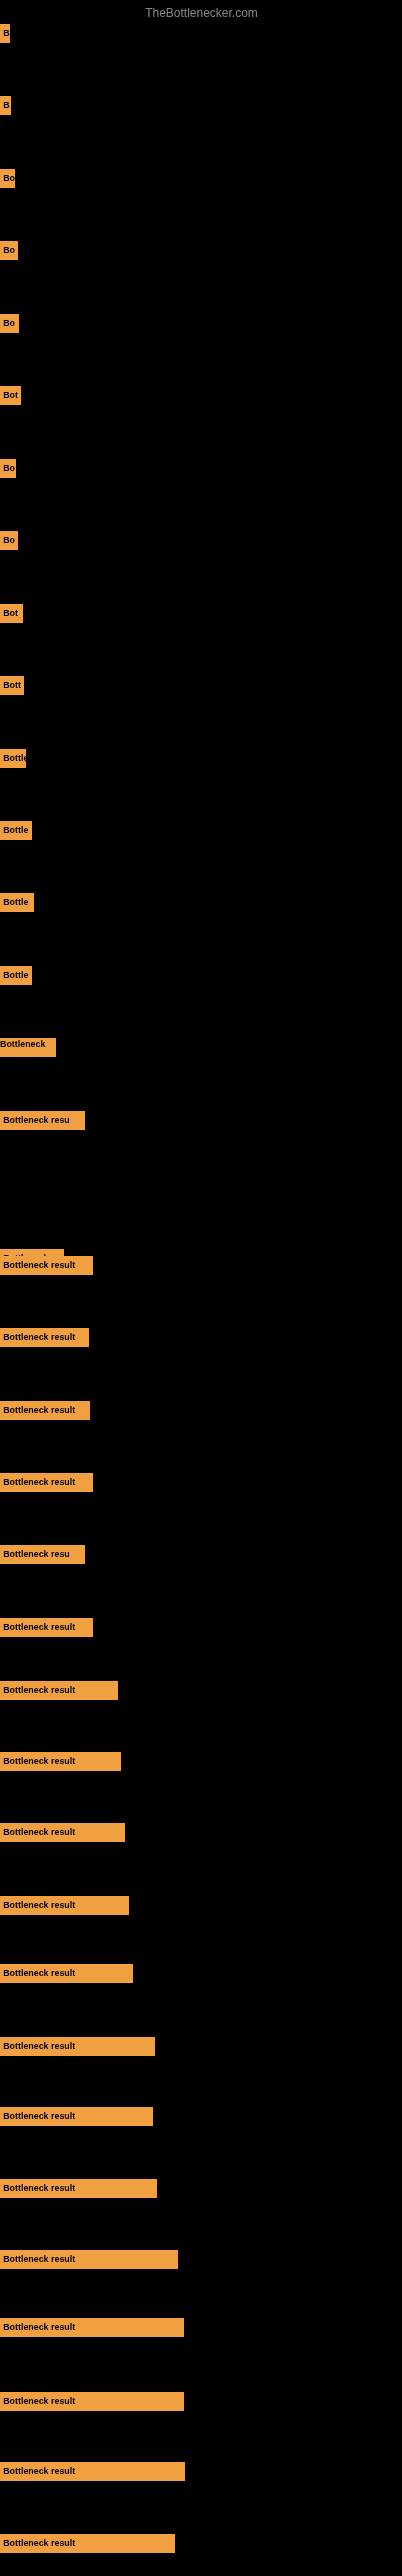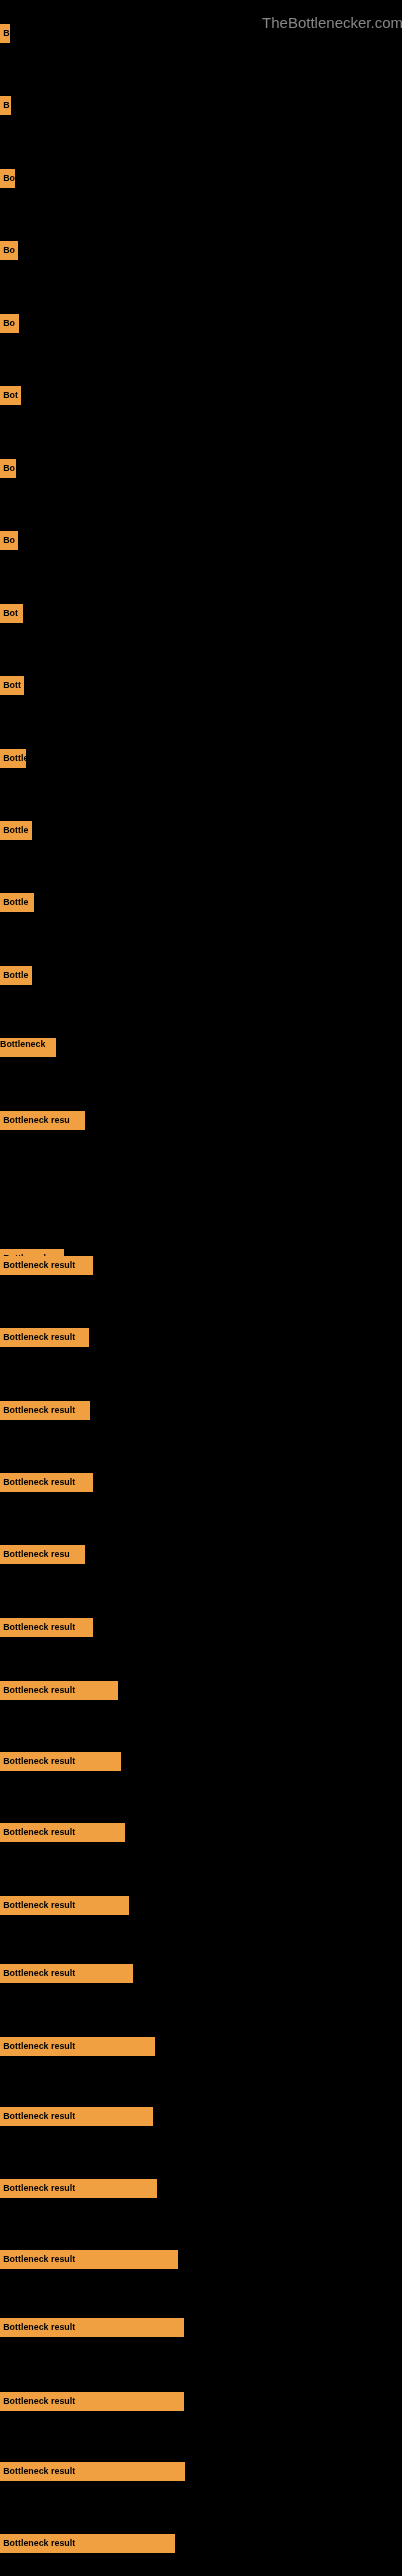--- a/index.html
+++ b/index.html
@@ -11,25 +11,25 @@
     body {
       background-color: #000;
       width: 403px;
       min-height: 2576px;
       font-family: Arial, sans-serif;
       position: relative;
     }
 
     .site-title {
       color: #888;
-      font-size: 15px;
-      text-align: right;
+      font-size: 12px;
+      text-align: center;
       padding: 6.4px 0 3.2px 0;
       position: absolute;
-      top: 8px;
+      top: 0;
       left: 0;
       right: 0;
     }
 
     .bars-container {
       position: absolute;
       top: 24px;
       left: 0;
       width: 100%;
     }

